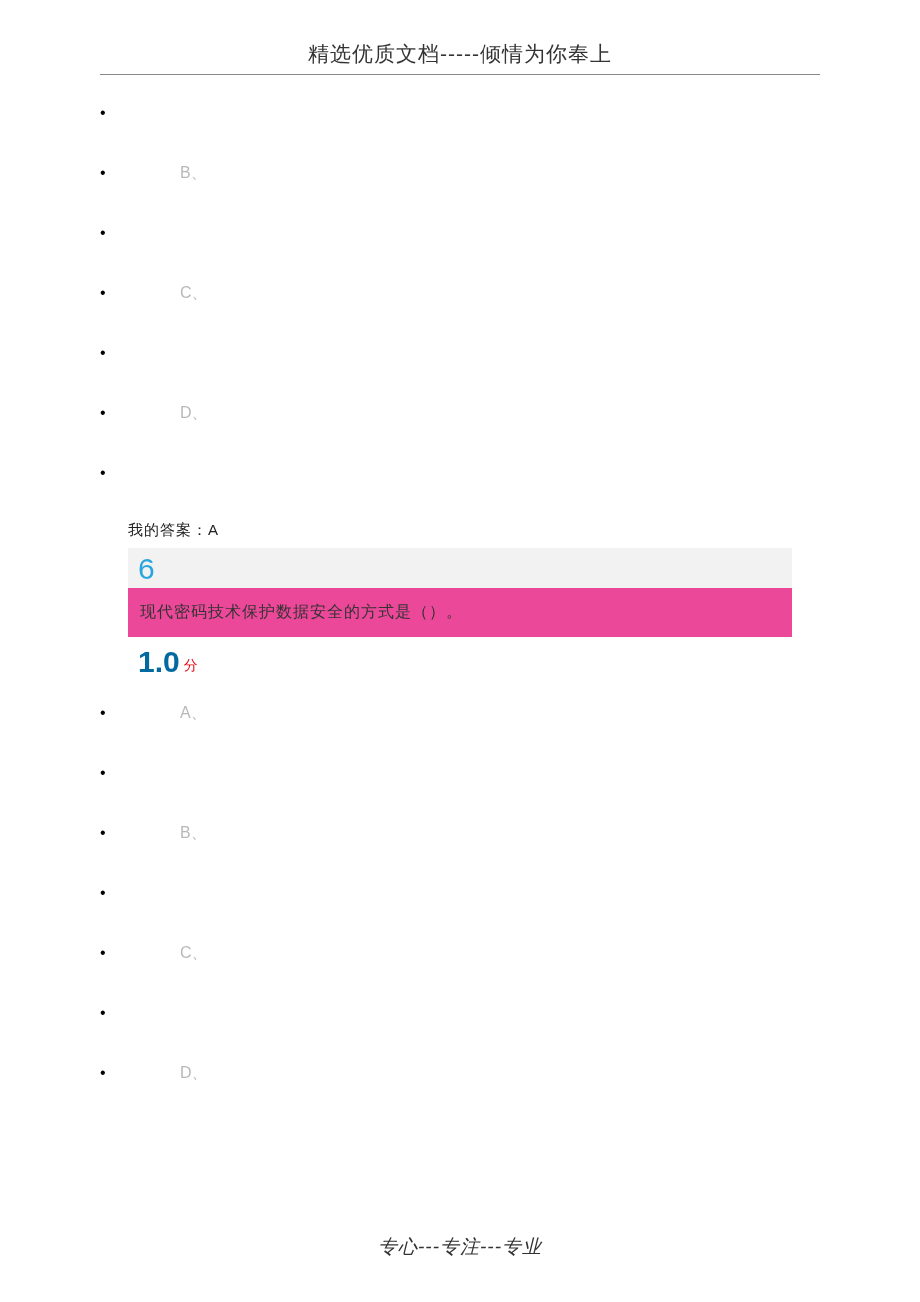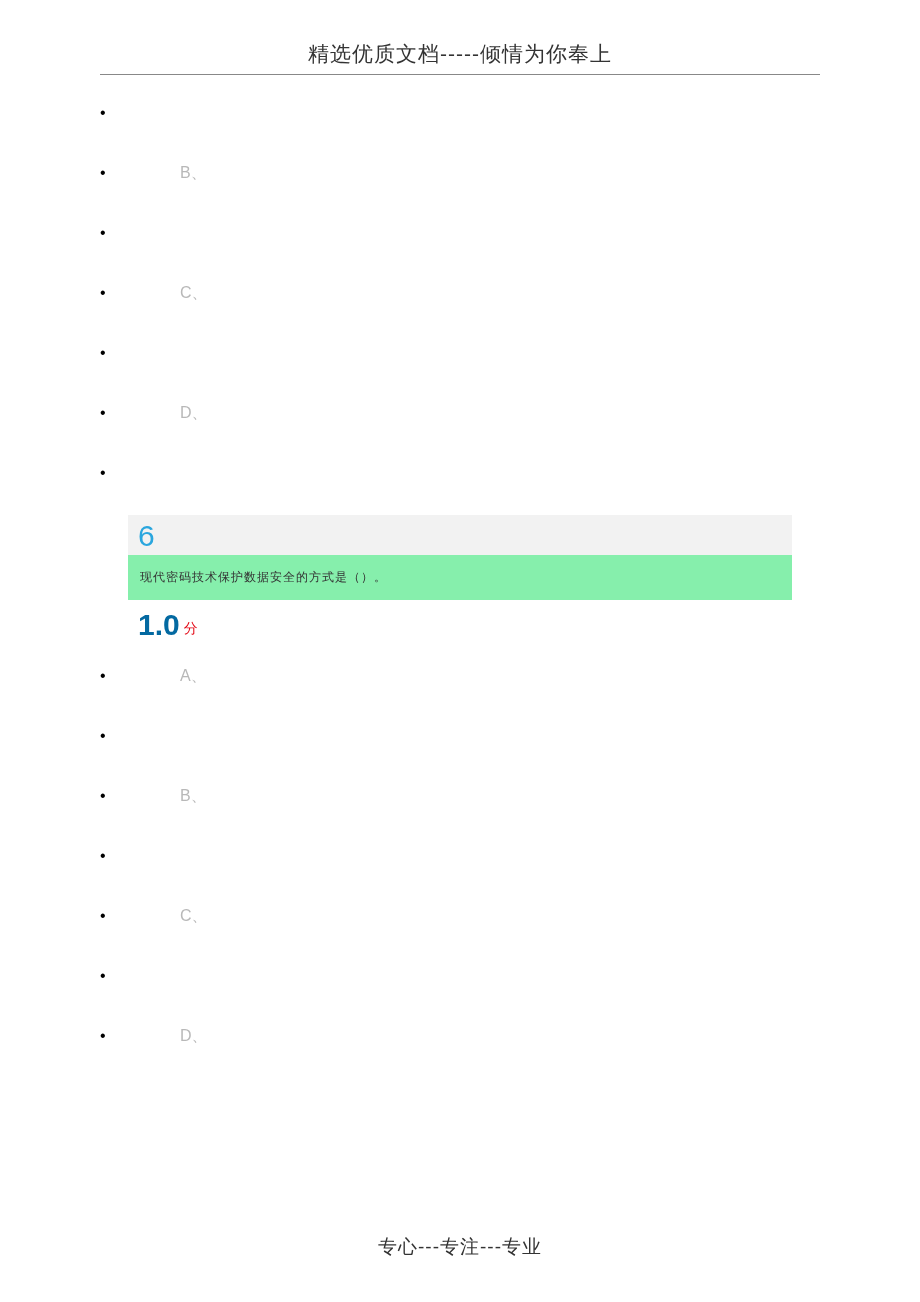--- a/index.html
+++ b/index.html
@@ -71,23 +71,23 @@
     padding: 6px 10px 4px 10px;
   }
   .question-number {
     color: #2aa6de;
     font-size: 30px;
     font-weight: 300;
     font-family: "Segoe UI Light", "Segoe UI", sans-serif;
     line-height: 1;
   }
   .question-text-row {
-    background: #86efac;
+    background: #ec4899;
     padding: 14px 12px 14px 12px;
-    font-size: 12px;
+    font-size: 16px;
     color: #333;
     letter-spacing: 1px;
   }
   .score-row {
     padding: 10px 0 10px 10px;
     display: flex;
     align-items: baseline;
   }
   .score-value {
     color: #0369a1;
@@ -105,20 +105,21 @@
   }
   .footer-text {
     position: absolute;
     bottom: 42px;
     left: 0;
     right: 0;
     text-align: center;
     font-size: 19px;
     color: #333;
     letter-spacing: 1px;
+    font-style: italic;
   }
 </style>
 </head>
 <body>
 
 <div class="page">
 
   <div class="header-title">精选优质文档-----倾情为你奉上</div>
   <hr class="header-rule">
 
@@ -131,20 +132,23 @@
     <li>
       <span class="option-label">C、</span>
     </li>
     <li class="blank-line"></li>
     <li>
       <span class="option-label">D、</span>
     </li>
     <li class="blank-line"></li>
   </ul>
 
+  <div class="answer-line">
+    <span>我的答案：</span><span>A</span>
+  </div>
 
   <div class="question-block">
     <div class="question-number-row">
       <span class="question-number">6</span>
     </div>
     <div class="question-text-row">现代密码技术保护数据安全的方式是（）。</div>
     <div class="score-row">
       <span class="score-value">1.0</span>
       <span class="score-suffix">分</span>
     </div>

